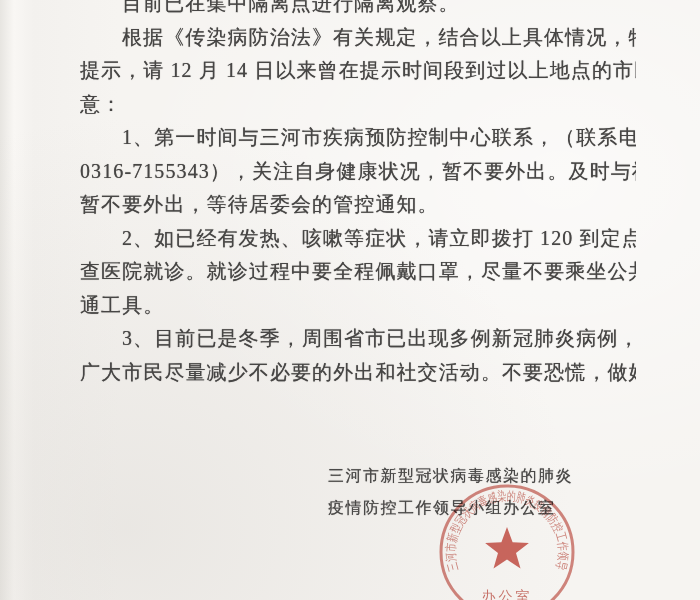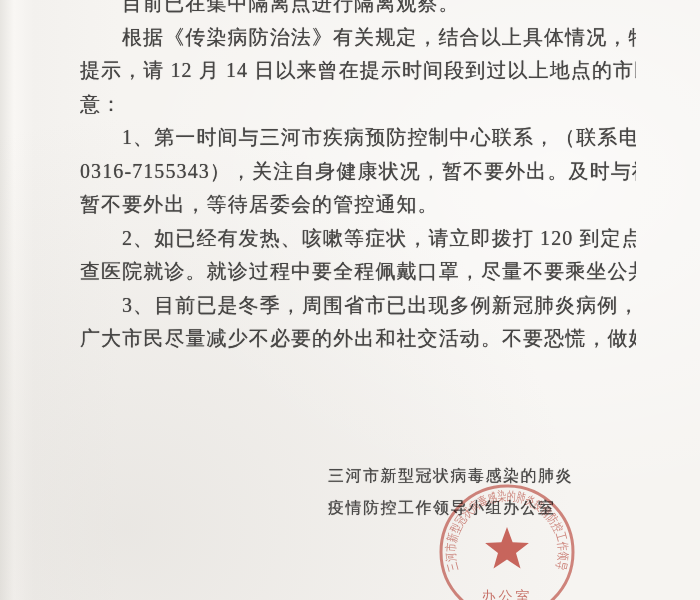--- a/index.html
+++ b/index.html
@@ -71,20 +71,21 @@
   <div class="body-text">
     <div class="doc-line indent">目前已在集中隔离点进行隔离观察。</div>
     <div class="doc-line indent">根据《传染病防治法》有关规定，结合以上具体情况，特此</div>
     <div class="doc-line">提示，请 12 月 14 日以来曾在提示时间段到过以上地点的市民注</div>
     <div class="doc-line">意：</div>
     <div class="doc-line indent">1、第一时间与三河市疾病预防控制中心联系，（联系电话：</div>
     <div class="doc-line">0316-7155343），关注自身健康状况，暂不要外出。及时与社区</div>
     <div class="doc-line">暂不要外出，等待居委会的管控通知。</div>
     <div class="doc-line indent">2、如已经有发热、咳嗽等症状，请立即拨打 120 到定点筛</div>
     <div class="doc-line">查医院就诊。就诊过程中要全程佩戴口罩，尽量不要乘坐公共交</div>
+    <div class="doc-line">通工具。</div>
     <div class="doc-line indent">3、目前已是冬季，周围省市已出现多例新冠肺炎病例，请</div>
     <div class="doc-line">广大市民尽量减少不必要的外出和社交活动。不要恐慌，做好防</div>
   </div>
 
   <div class="signature">
     <div>三河市新型冠状病毒感染的肺炎</div>
     <div>疫情防控工作领导小组办公室</div>
   </div>
 
   <svg class="seal" viewBox="0 0 150 150">

